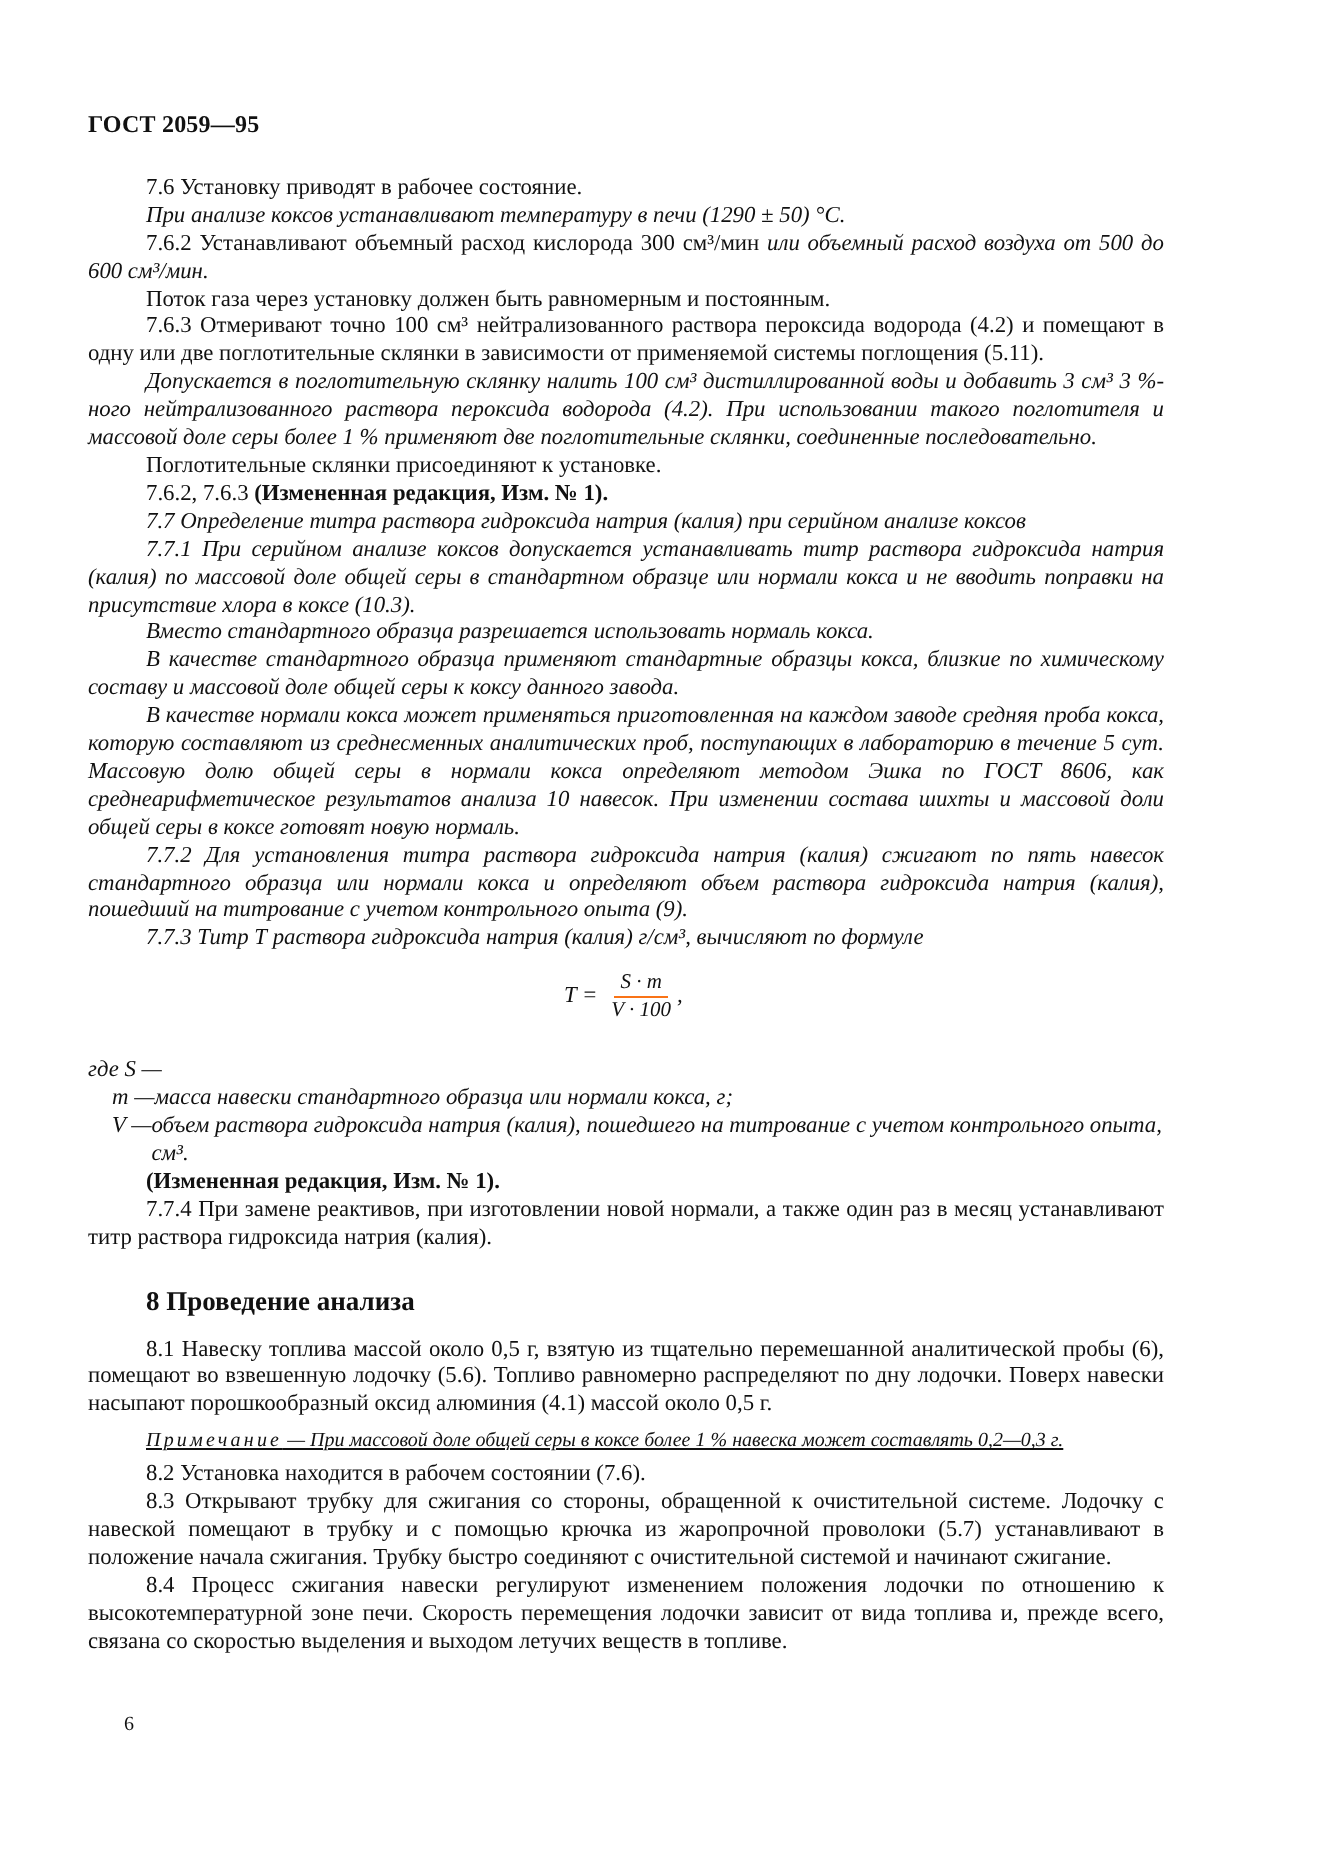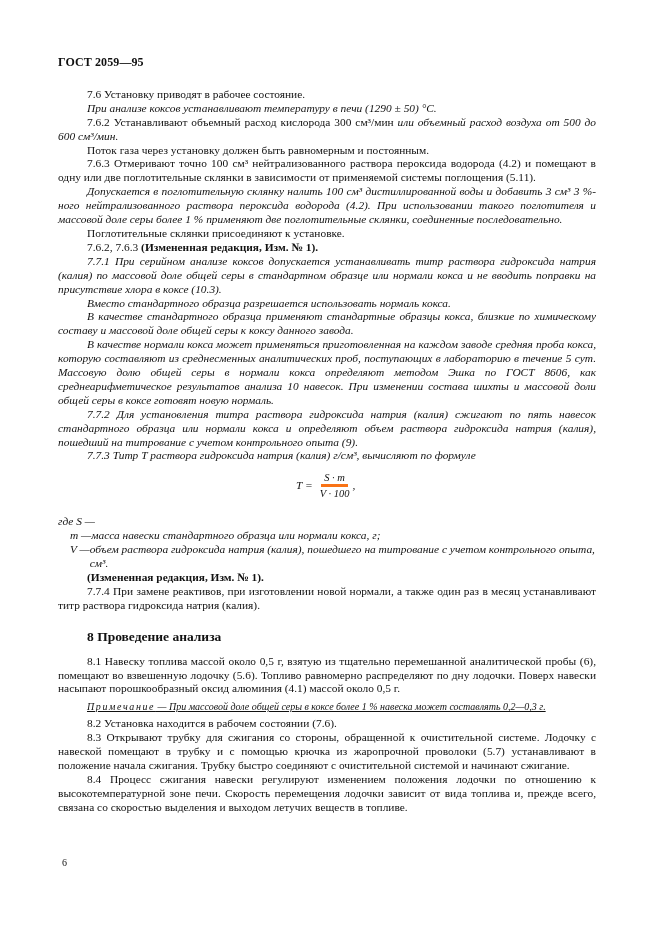--- a/index.html
+++ b/index.html
@@ -1,27 +1,27 @@
 <!DOCTYPE html>
 <html><head>
 <meta charset="utf-8">
 <style>
   html, body { margin: 0; padding: 0; background: #ffffff; }
   body { width: 661px; height: 936px; position: relative; overflow: hidden;
          font-family: "Liberation Serif", "DejaVu Serif", serif; color: #111; }
-  .page { position: absolute; left: 58px; top: 56px; width: 538px; font-size: 11.4px; line-height: 13.9px; }
+  .page { position: absolute; left: 44px; top: 56px; width: 538px; font-size: 11.4px; line-height: 13.9px; }
   .hdr { font-weight: bold; font-size: 12px; margin-bottom: 18px; letter-spacing: 0.1px; }
   p { margin: 0; text-align: justify; }
   .ind { text-indent: 29px; }
   .it { font-style: italic; }
   .b { font-weight: bold; }
   .formula { text-align: center; margin: 8px 0 8px 0; height: 36px; position: relative; }
   .frac-wrap { position: absolute; left: 238px; top: 0; font-style: italic; display: flex; align-items: center; }
   .frac { display: inline-flex; flex-direction: column; align-items: center; margin-left: 4px; font-size: 10.5px; }
-  .frac .num { border-bottom: 3px solid #f97316; padding: 0 3px; line-height: 13px; }
+  .frac .num { border-bottom: 1px solid #f97316; padding: 0 3px; line-height: 13px; }
   .frac .den { padding: 0 3px; line-height: 13px; }
   .where { margin-top: 0; }
   .where .row { display: flex; }
   .where .row .lbl { white-space: nowrap; }
   .section { font-weight: bold; font-size: 13.5px; margin: 17px 0 11px 29px; }
   .note { font-size: 10px; text-indent: 29px; margin: 4px 0 3px 0; text-decoration: underline; }
   .spaced { letter-spacing: 1.6px; }
   .pagenum { position: absolute; left: 62px; top: 857px; font-size: 10px; }
 </style>
 </head>
@@ -31,20 +31,21 @@
   <div class="hdr">ГОСТ 2059—95</div>
 
   <p class="ind">7.6  Установку приводят в рабочее состояние.</p>
   <p class="ind it">При анализе коксов устанавливают температуру в печи (1290 ± 50) °С.</p>
   <p class="ind"><span>7.6.2  Устанавливают объемный расход кислорода 300 см³/мин </span><span class="it">или объемный расход воздуха от 500 до 600 см³/мин.</span></p>
   <p class="ind">Поток газа через установку должен быть равномерным и постоянным.</p>
   <p class="ind">7.6.3  Отмеривают точно 100 см³ нейтрализованного раствора пероксида водорода (4.2) и помещают в одну или две поглотительные склянки в зависимости от применяемой системы поглощения (5.11).</p>
   <p class="ind it">Допускается в поглотительную склянку налить 100 см³ дистиллированной воды и добавить 3 см³ 3 %-ного нейтрализованного раствора пероксида водорода (4.2). При использовании такого поглотителя и массовой доле серы более 1 % применяют две поглотительные склянки, соединенные последовательно.</p>
   <p class="ind">Поглотительные склянки присоединяют к установке.</p>
   <p class="ind"><span>7.6.2, 7.6.3  </span><span class="b">(Измененная редакция, Изм. № 1).</span></p>
+  <p class="ind it">7.7  Определение титра раствора гидроксида натрия (калия) при серийном анализе коксов</p>
   <p class="ind it">7.7.1  При серийном анализе коксов допускается устанавливать титр раствора гидроксида натрия (калия) по массовой доле общей серы в стандартном образце или нормали кокса и не вводить поправки на присутствие хлора в коксе (10.3).</p>
   <p class="ind it">Вместо стандартного образца разрешается использовать нормаль кокса.</p>
   <p class="ind it">В качестве стандартного образца применяют стандартные образцы кокса, близкие по химическому составу и массовой доле общей серы к коксу данного завода.</p>
   <p class="ind it">В качестве нормали кокса может применяться приготовленная на каждом заводе средняя проба кокса, которую составляют из среднесменных аналитических проб, поступающих в лабораторию в течение 5 сут. Массовую долю общей серы в нормали кокса определяют методом Эшка по ГОСТ 8606, как среднеарифметическое результатов анализа 10 навесок. При изменении состава шихты и массовой доли общей серы в коксе готовят новую нормаль.</p>
   <p class="ind it">7.7.2  Для установления титра раствора гидроксида натрия (калия) сжигают по пять навесок стандартного образца или нормали кокса и определяют объем раствора гидроксида натрия (калия), пошедший на титрование с учетом контрольного опыта (9).</p>
   <p class="ind it">7.7.3  Титр Т раствора гидроксида натрия (калия)  г/см³, вычисляют по формуле</p>
 
   <div class="formula">
     <div class="frac-wrap">
       <span>T =</span>

